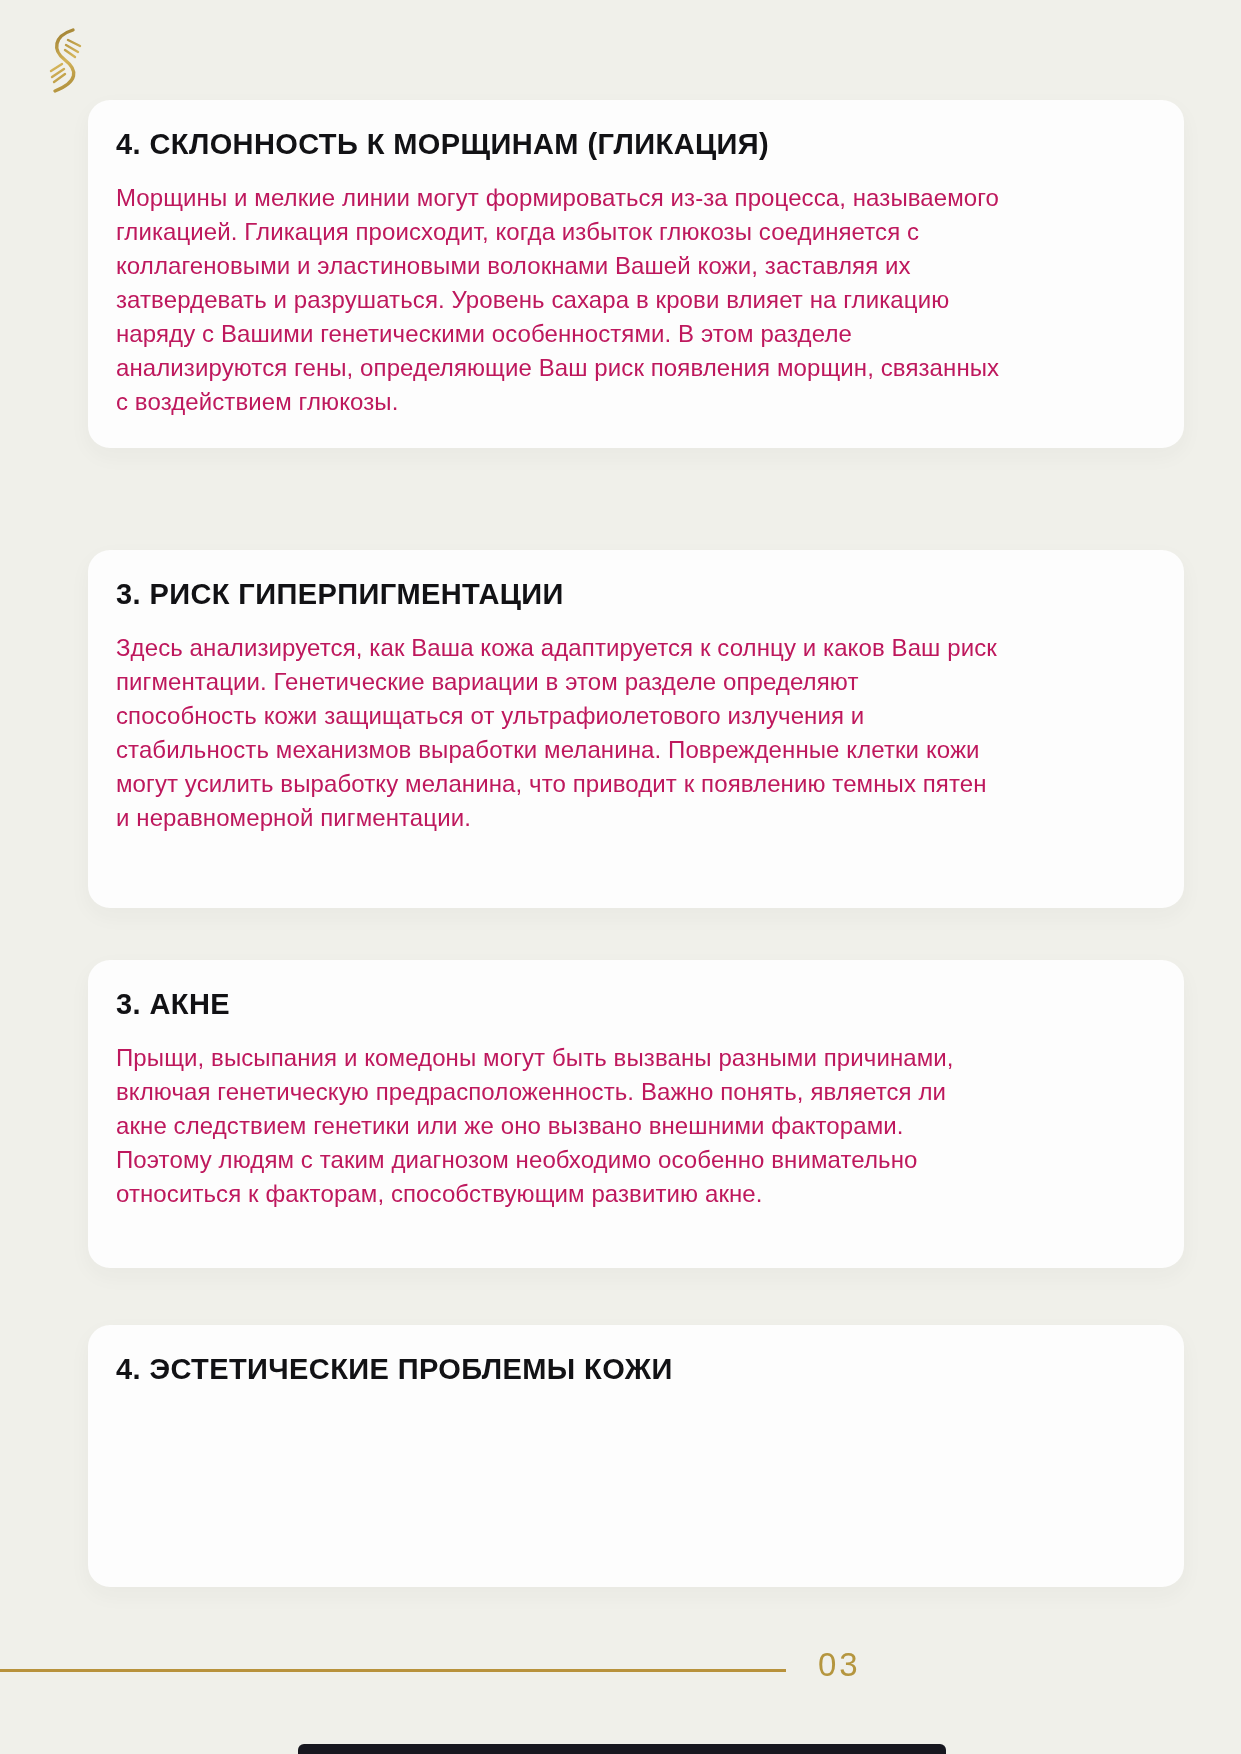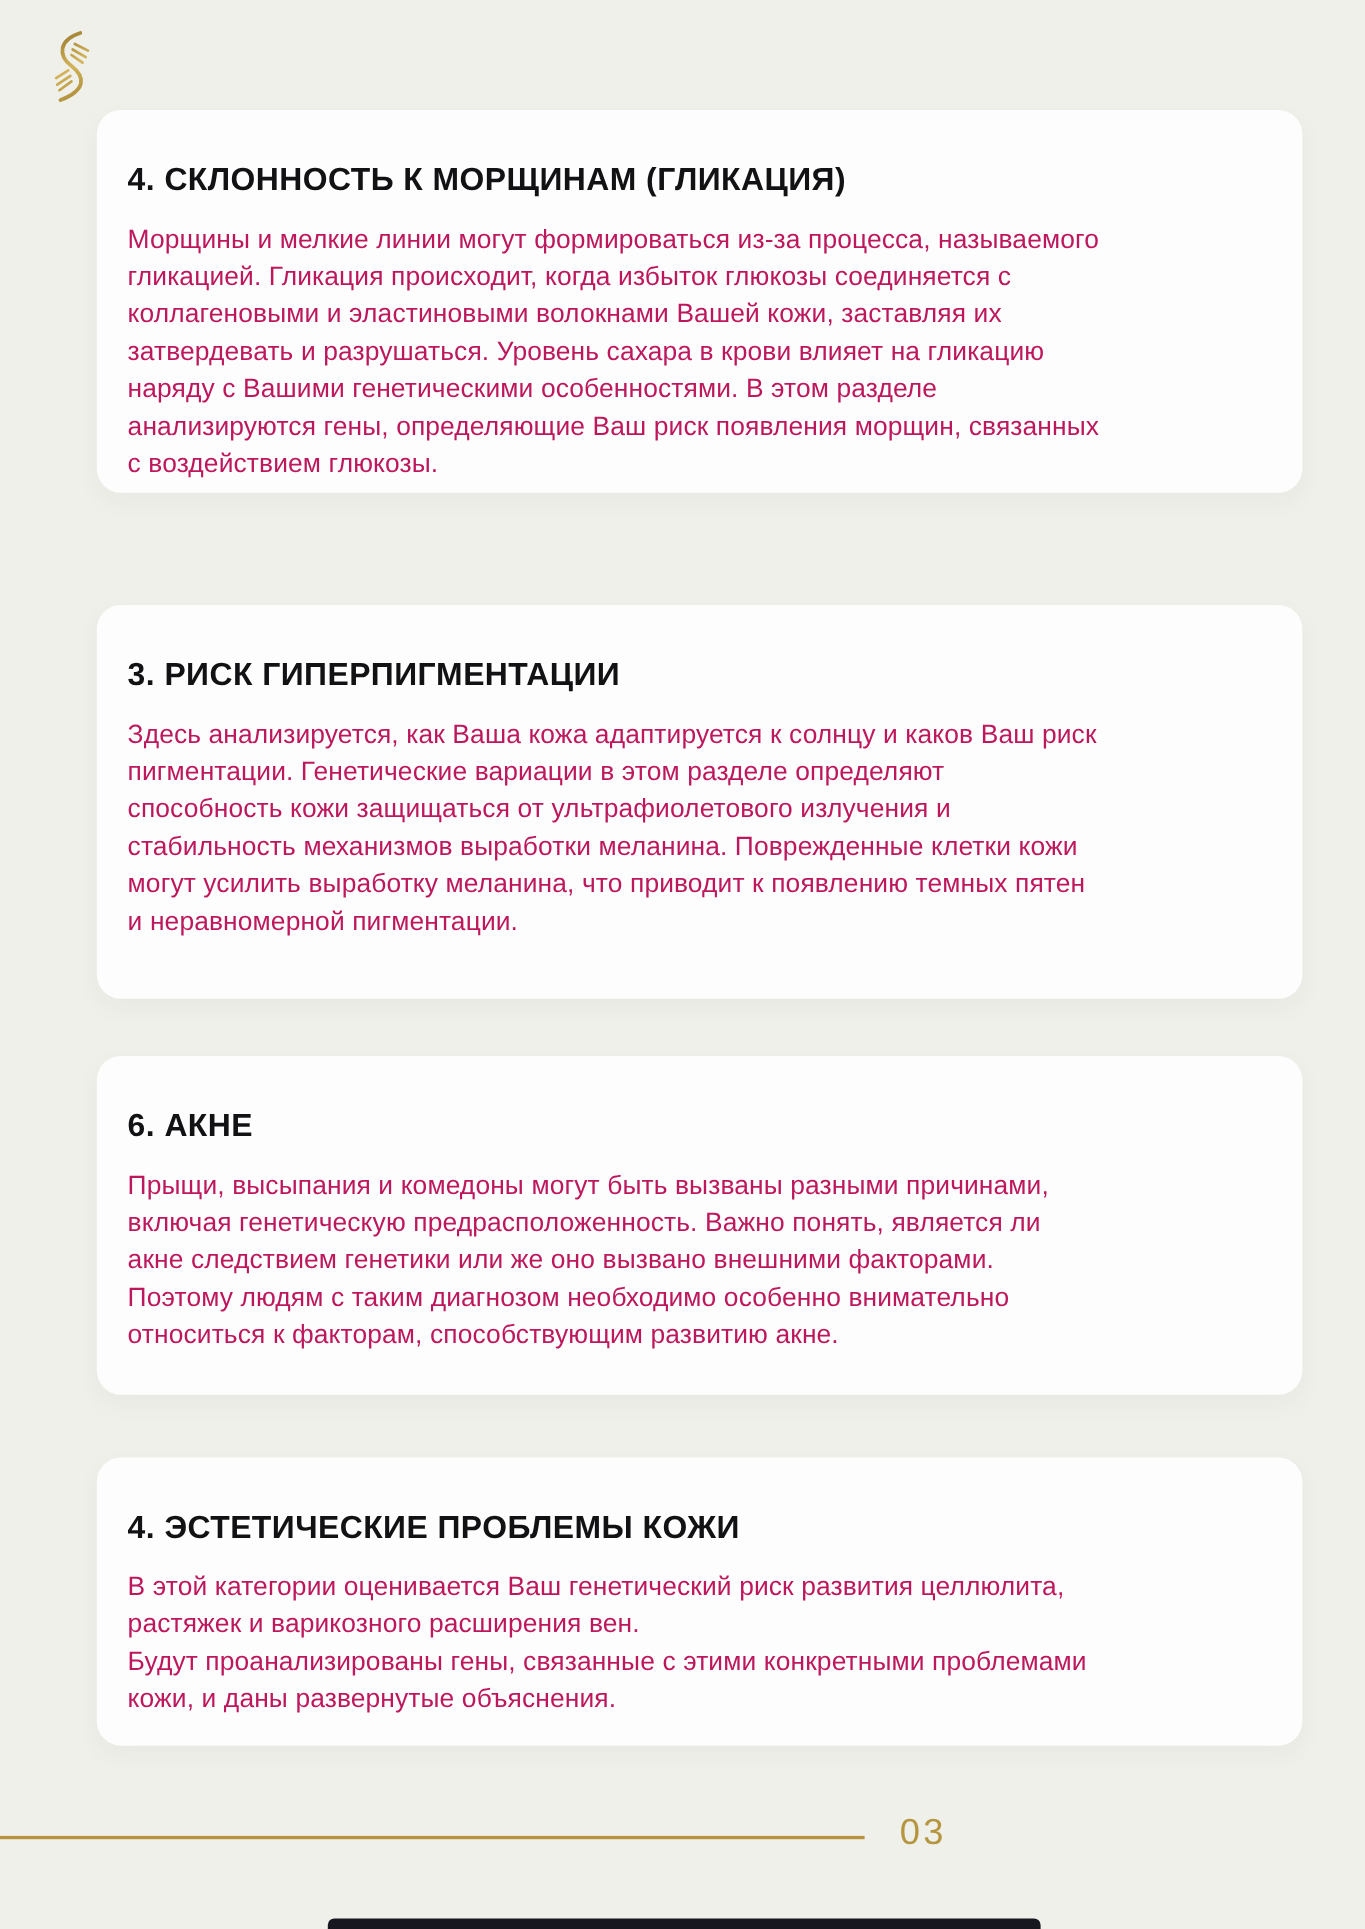--- a/index.html
+++ b/index.html
@@ -21,21 +21,21 @@
     width: 42px;
     height: 70px;
   }
   .card {
     position: absolute;
     left: 88px;
     width: 1096px;
     background: #fdfdfd;
     border-radius: 22px;
     box-sizing: border-box;
-    padding: 48px 30px 30px 28px;
+    padding: 28px 30px 30px 28px;
     box-shadow: 0 8px 22px rgba(60,60,50,0.04);
     overflow: hidden;
   }
   .card-1 { top: 100px;  height: 348px; }
   .card-2 { top: 550px;  height: 358px; }
   .card-3 { top: 960px;  height: 308px; }
   .card-4 { top: 1325px; height: 262px; }
   .card h2 {
     margin: 0 0 20px 0;
     font-size: 29px;
@@ -105,27 +105,25 @@
     <h2>4. СКЛОННОСТЬ К МОРЩИНАМ (ГЛИКАЦИЯ)</h2>
     <p>Морщины и мелкие линии могут формироваться из-за процесса, называемого гликацией. Гликация происходит, когда избыток глюкозы соединяется с коллагеновыми и эластиновыми волокнами Вашей кожи, заставляя их затвердевать и разрушаться. Уровень сахара в крови влияет на гликацию наряду с Вашими генетическими особенностями. В этом разделе анализируются гены, определяющие Ваш риск появления морщин, связанных с воздействием глюкозы.</p>
   </section>
 
   <section class="card card-2">
     <h2>3. РИСК ГИПЕРПИГМЕНТАЦИИ</h2>
     <p>Здесь анализируется, как Ваша кожа адаптируется к солнцу и каков Ваш риск пигментации. Генетические вариации в этом разделе определяют способность кожи защищаться от ультрафиолетового излучения и стабильность механизмов выработки меланина. Поврежденные клетки кожи могут усилить выработку меланина, что приводит к появлению темных пятен и неравномерной пигментации.</p>
   </section>
 
   <section class="card card-3">
-    <h2>6. АКНЕ</h2>
+    <h2>3. АКНЕ</h2>
     <p>Прыщи, высыпания и комедоны могут быть вызваны разными причинами, включая генетическую предрасположенность. Важно понять, является ли акне следствием генетики или же оно вызвано внешними факторами. Поэтому людям с таким диагнозом необходимо особенно внимательно относиться к факторам, способствующим развитию акне.</p>
   </section>
 
   <section class="card card-4">
     <h2>4. ЭСТЕТИЧЕСКИЕ ПРОБЛЕМЫ КОЖИ</h2>
-    <p>В этой категории оценивается Ваш генетический риск развития целлюлита, растяжек и варикозного расширения вен.
-Будут проанализированы гены, связанные с этими конкретными проблемами кожи, и даны развернутые объяснения.</p>
   </section>
 
   <div class="footer-rule"></div>
   <div class="page-number">03</div>
   <div class="bottom-bar"></div>
 
 </div>
 
 </body></html>

